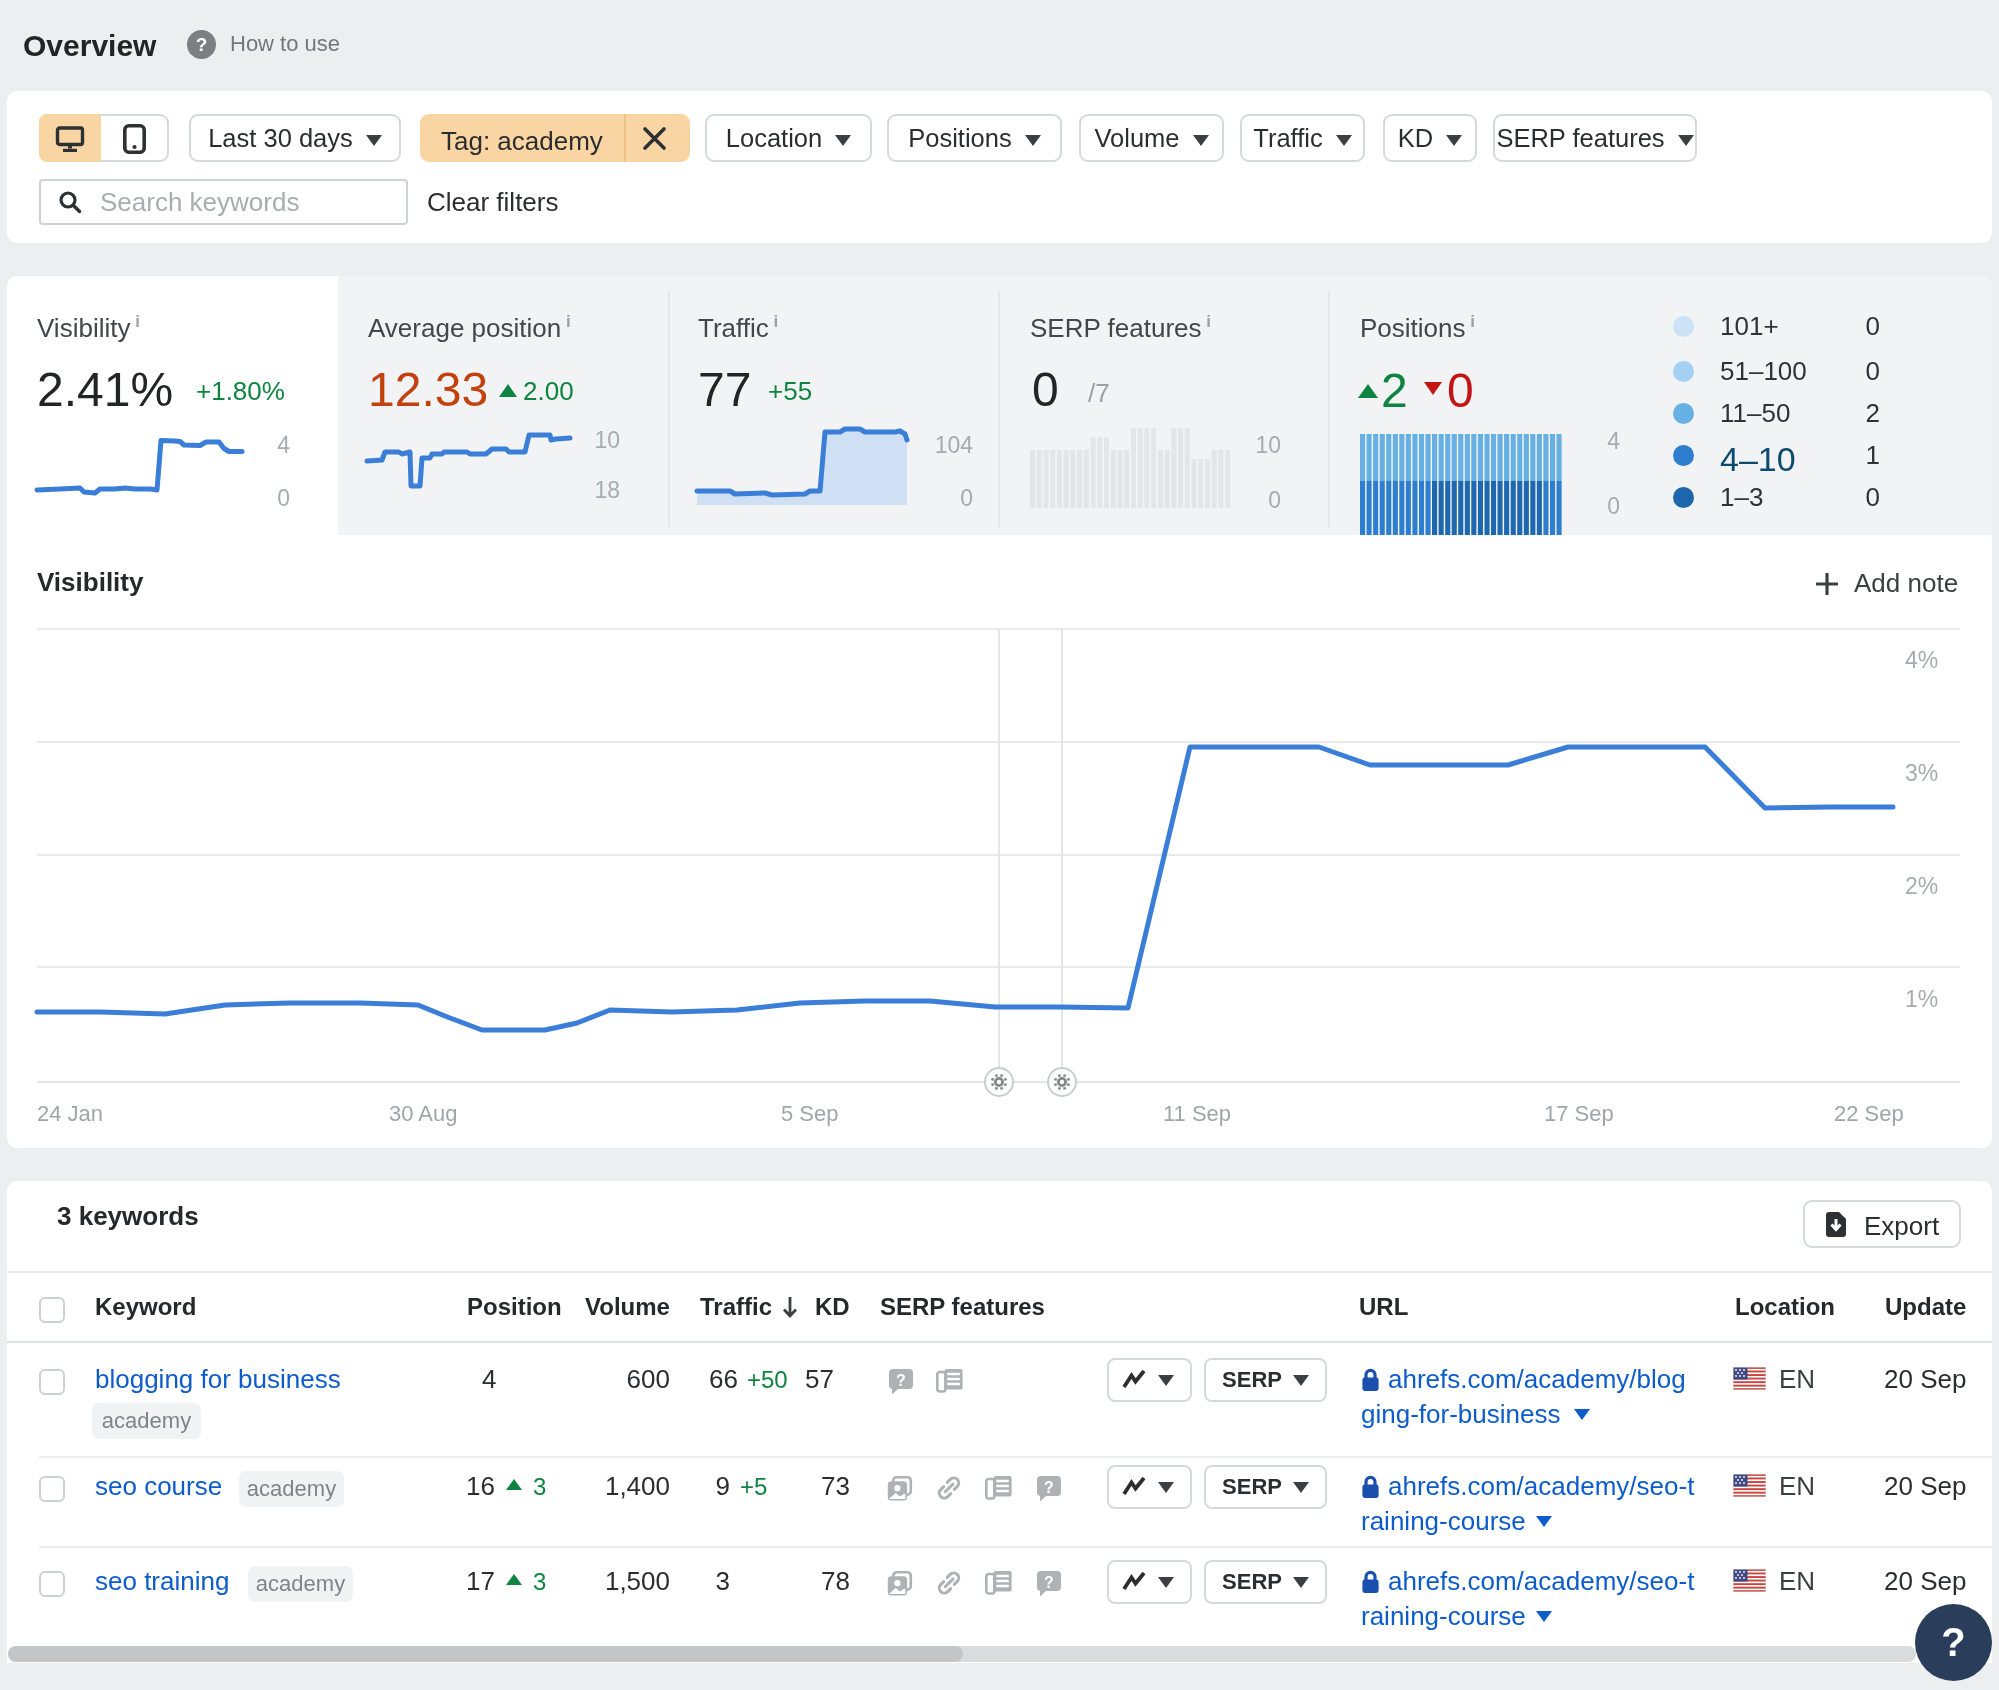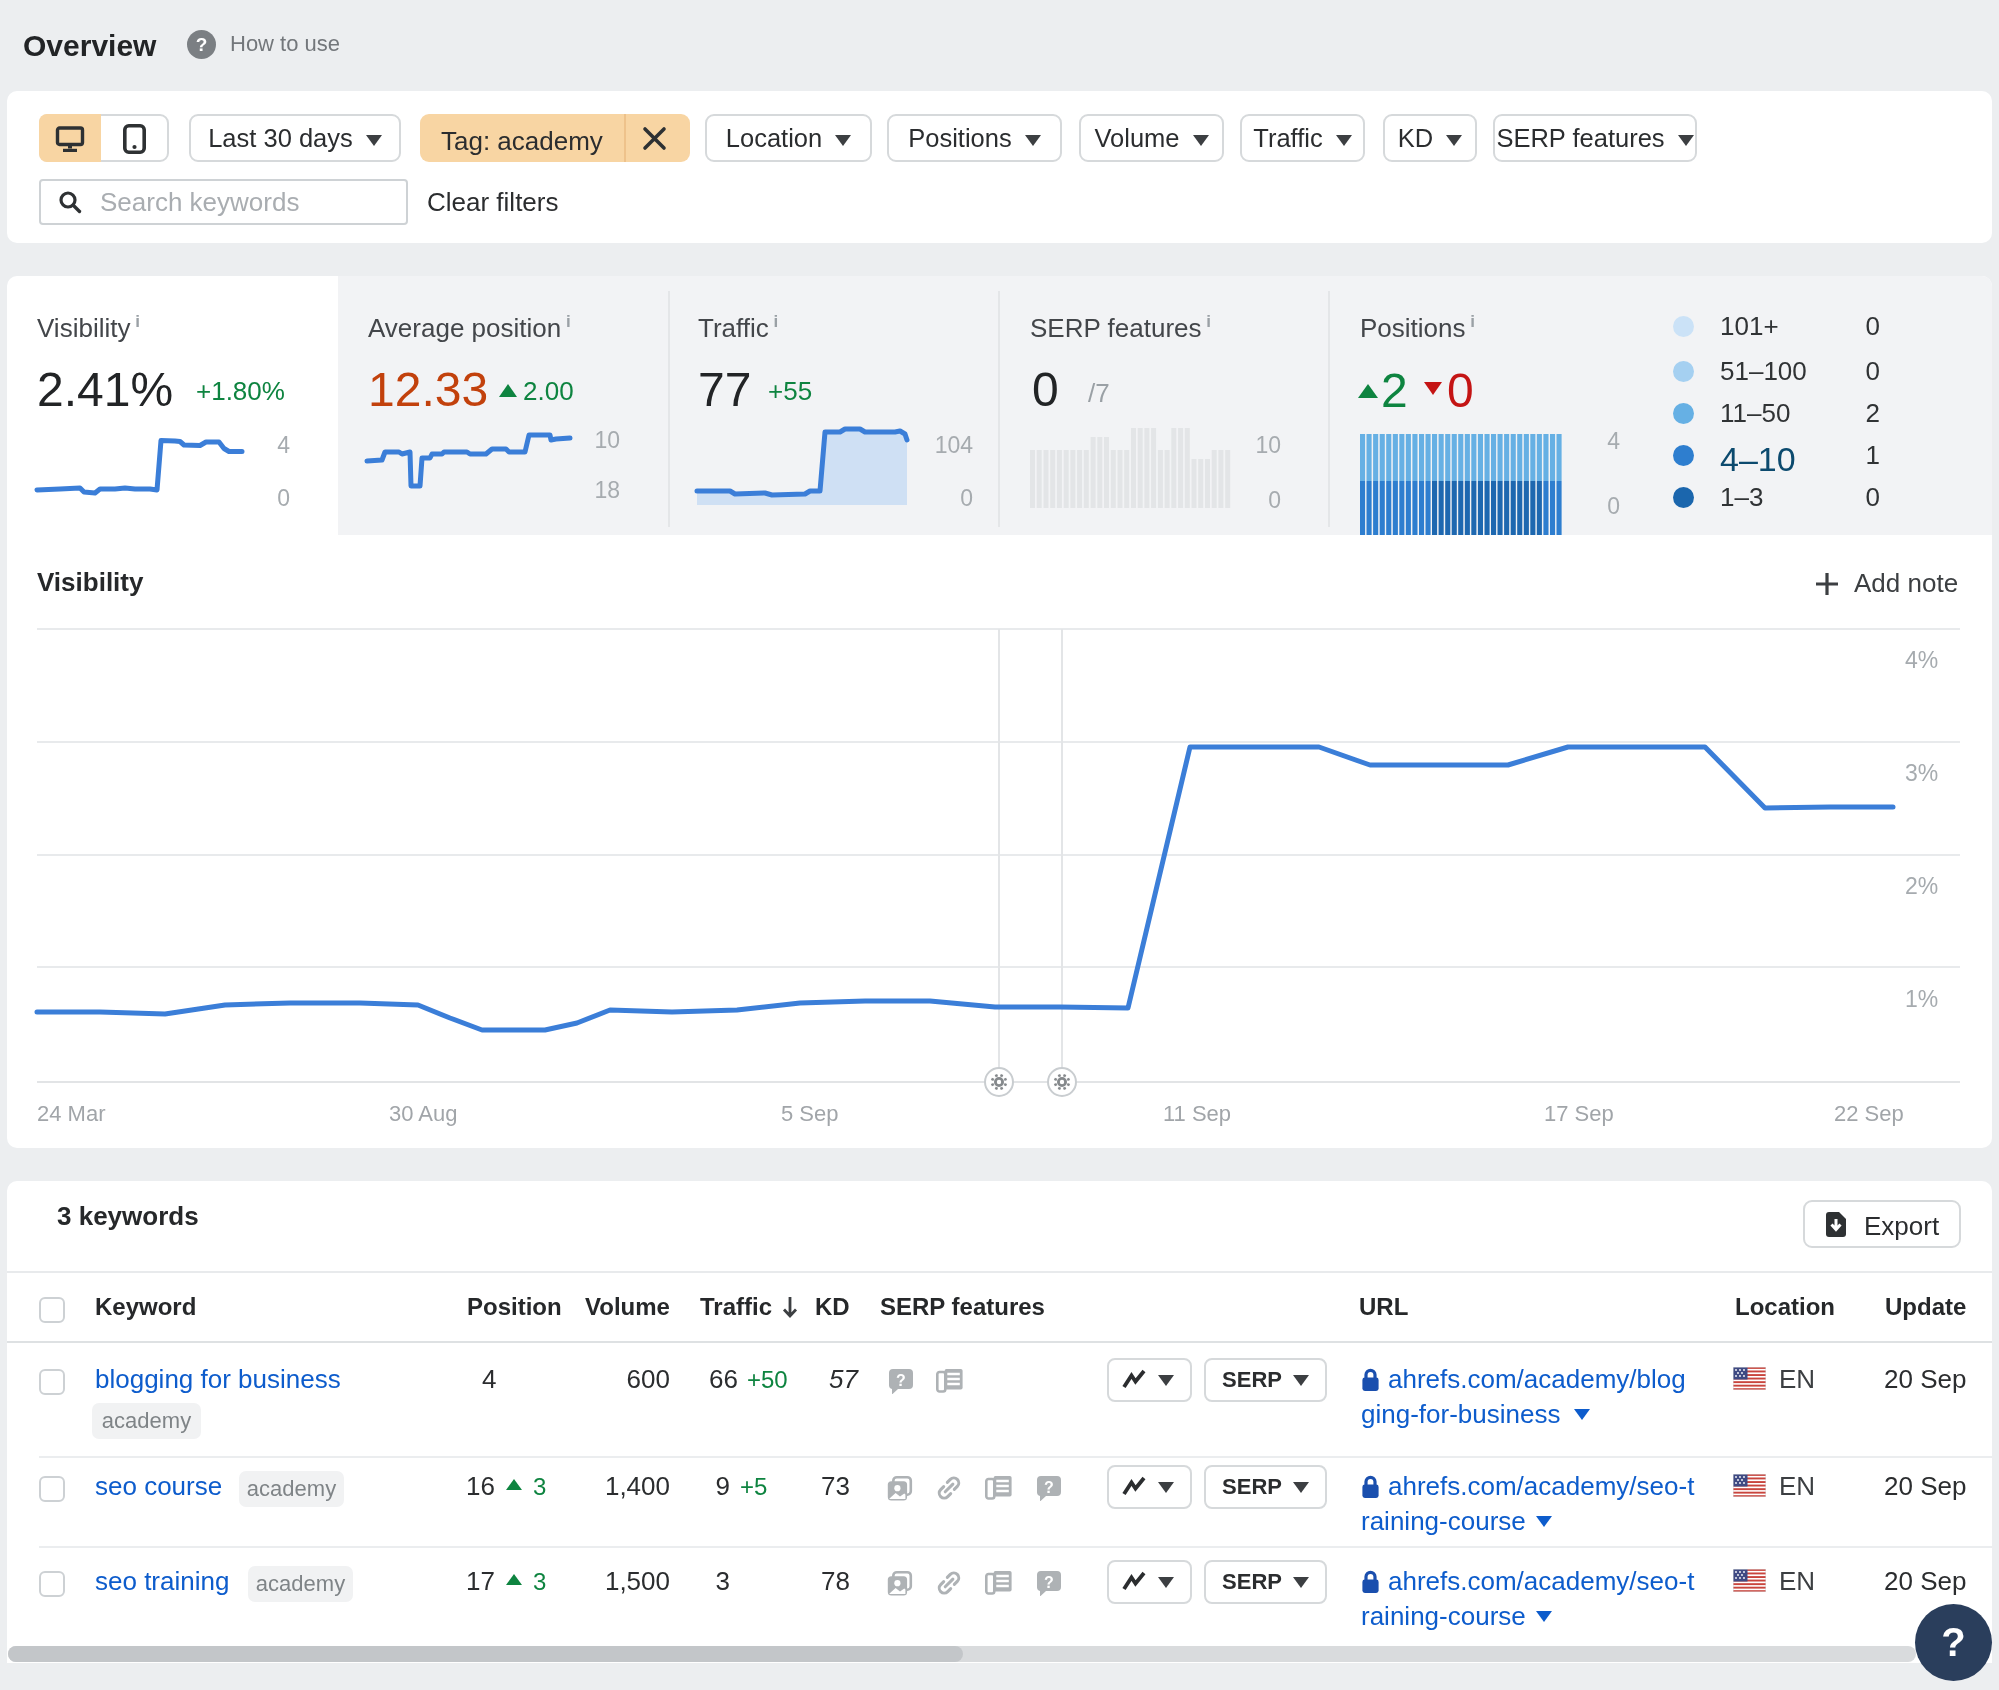--- a/index.html
+++ b/index.html
@@ -266,21 +266,21 @@
 <line x1="1059.9" y1="1076.8" x2="1058.9" y2="1074.4"></line>
 <line x1="1064.1" y1="1076.8" x2="1065.1" y2="1074.4"></line>
 <line x1="1067.2" y1="1079.9" x2="1069.6" y2="1078.9"></line>
  </g>
 </g>
 </svg>
 <div class="t" style="left:1905px; top:649px; font-size:23px; color:#a6abaf;">4%</div>
 <div class="t" style="left:1905px; top:762px; font-size:23px; color:#a6abaf;">3%</div>
 <div class="t" style="left:1905px; top:875px; font-size:23px; color:#a6abaf;">2%</div>
 <div class="t" style="left:1905px; top:988px; font-size:23px; color:#a6abaf;">1%</div>
-<div class="t" style="left:37px; top:1103px; font-size:22px; color:#a1a5a9;">24 Mar</div>
+<div class="t" style="left:37px; top:1103px; font-size:22px; color:#a1a5a9;">24 Jan</div>
 <div class="t" style="left:389px; top:1103px; font-size:22px; color:#a1a5a9;">30 Aug</div>
 <div class="t" style="left:781px; top:1103px; font-size:22px; color:#a1a5a9;">5 Sep</div>
 <div class="t" style="left:1163px; top:1103px; font-size:22px; color:#a1a5a9;">11 Sep</div>
 <div class="t" style="left:1544px; top:1103px; font-size:22px; color:#a1a5a9;">17 Sep</div>
 <div class="t" style="left:1834px; top:1103px; font-size:22px; color:#a1a5a9;">22 Sep</div>
 <div class="abs" style="left:7px; top:1181px; width:1985px; height:482px; background:#fff; border-radius:10px 10px 0 0;"></div>
 <div class="t" style="left:37px; top:1203px; font-size:26px; font-weight:bold; color:#26282a;margin-left:20px;">3 keywords</div>
 
 <div class="abs" style="left:1803px; top:1200px; width:158px; height:48px; border:2px solid #d6d9db; border-radius:9px; background:#fff;"></div>
 <svg class="ic" style="left:1824px; top:1211px;" width="24" height="27" viewBox="0 0 24 27">
@@ -305,21 +305,21 @@
 <div class="abs" style="left:7px; top:1341px; width:1985px; height:2px; background:#dee1e3;"></div>
 <div class="abs" style="left:39px; top:1456px; width:1953px; height:2px; background:#ebedef;"></div>
 <div class="abs" style="left:39px; top:1546px; width:1953px; height:2px; background:#ebedef;"></div>
 <div class="cbx" style="left:39px; top:1369px;"></div>
 <div class="t link" style="left:95px; top:1366px; font-size:26px;">blogging for business</div>
 <div class="pill" style="left:92px; top:1403px; width:109px; height:36px;">academy</div>
 <div class="t num" style="left:482px; top:1366px;">4</div>
 <div class="t num r" style="left:570px; top:1366px; width:100px;">600</div>
 <div class="t num r" style="left:652px; top:1366px; width:86px;">66</div>
 <div class="t" style="left:747px; top:1368px; font-size:24px; color:#0e8440;">+50</div>
-<div class="t num r" style="left:778px; top:1366px; width:80px;font-style:italic;">57</div>
+<div class="t num r" style="left:754px; top:1366px; width:80px;">57</div>
 <svg class="ic" style="left:888px;top:1368px;" width="26" height="26" viewBox="0 0 26 26">
 <path d="M5 1 h16 a4 4 0 0 1 4 4 v12 a4 4 0 0 1-4 4 h-11 l-6 5.5 v-5.5 h0 a4 4 0 0 1-3-4 v-12 a4 4 0 0 1 4-4 z" fill="#aeb2b5"></path>
 <text x="13" y="17.5" font-size="16" font-weight="bold" fill="#fff" text-anchor="middle" font-family="Liberation Sans">?</text>
 </svg>
 <svg class="ic" style="left:936px;top:1368px;" width="28" height="26" viewBox="0 0 28 26">
 <rect x="1.3" y="4" width="8" height="19.5" rx="2.2" fill="#fff" stroke="#aeb2b5" stroke-width="2.6"></rect>
 <rect x="8.6" y="1" width="18" height="20.5" rx="1.8" fill="#aeb2b5"></rect>
 <path d="M11.3 6 h12.5 M11.3 11 h12.5 M11.3 16 h12.5" stroke="#fff" stroke-width="2.6"></path>
 </svg>
 <div class="abs" style="left:1107px; top:1358px; width:85px; height:44px; border:2px solid #d6d9db; border-radius:8px; background:#fff;"></div>

